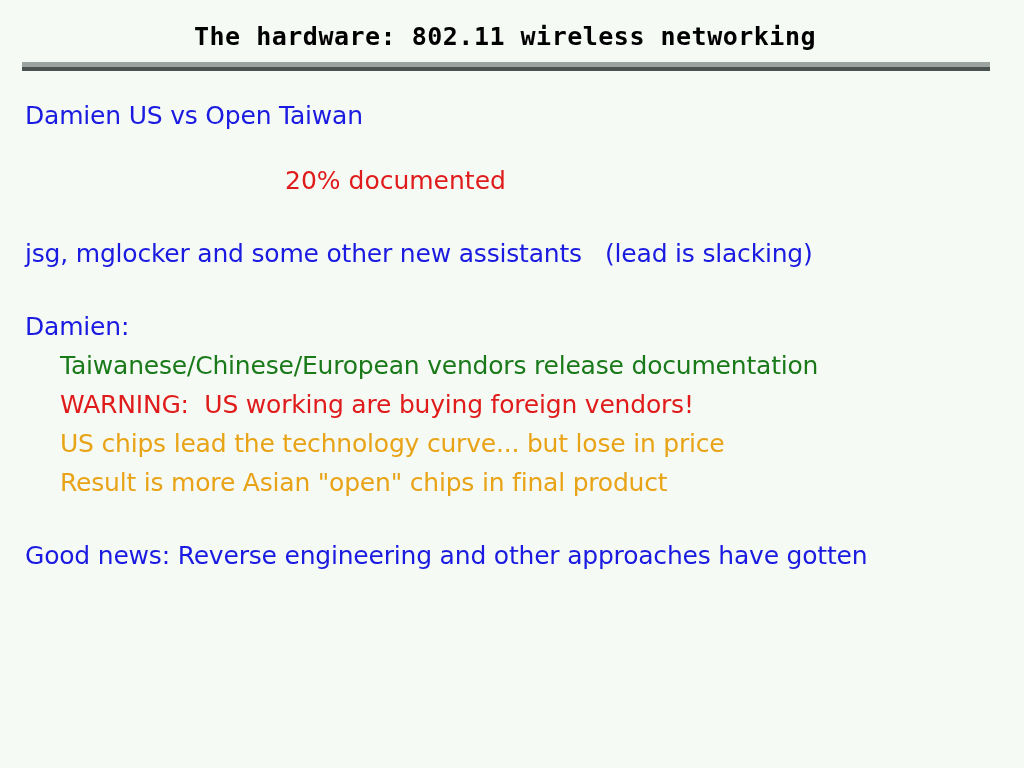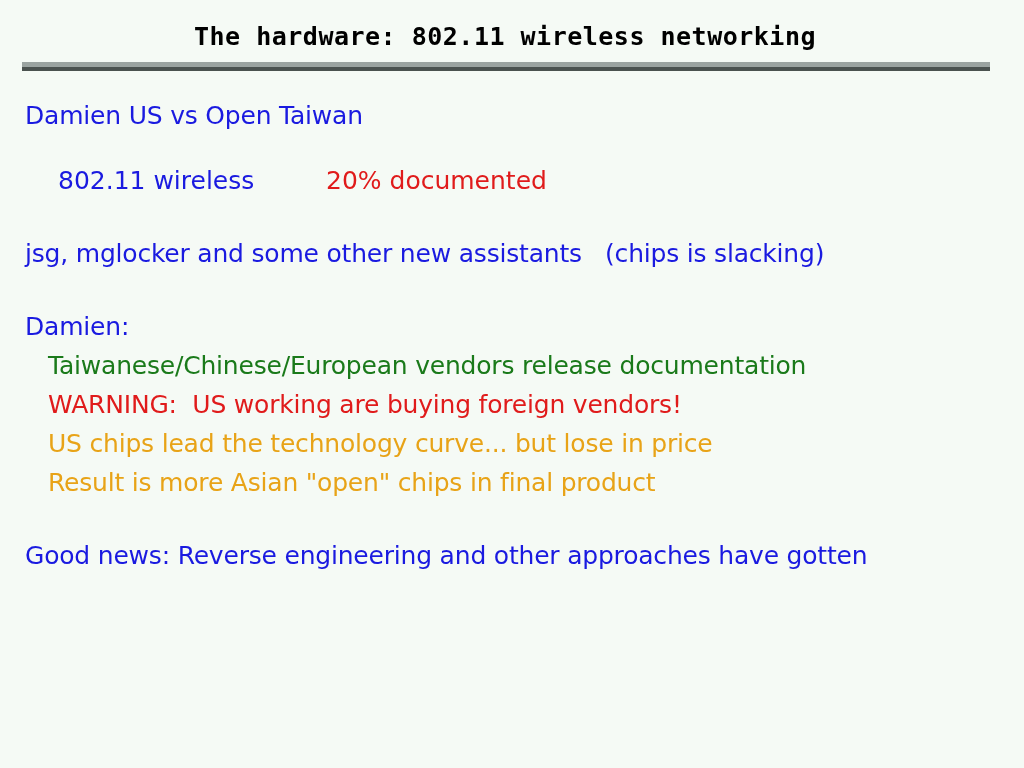--- a/index.html
+++ b/index.html
@@ -71,40 +71,40 @@
 
   .line {
     font-family: "DejaVu Sans", sans-serif;
     font-size: 25px;
     line-height: 39px;
     white-space: pre;
     letter-spacing: -0.2px;
   }
 
   .indent-0 { padding-left: 25px; }
-  .indent-1 { padding-left: 48px; }
+  .indent-1 { padding-left: 60px; }
 
   .blue   { color: #1a1ae0; }
   .red    { color: #e01b1b; }
   .green  { color: #1a7a1a; }
   .orange { color: #e8a317; }
   .spacer-md { height: 26px; }
   .spacer-lg { height: 34px; }
 
   
   .metric-row {
     position: relative;
     height: 39px;
     font-family: "DejaVu Sans", sans-serif;
     font-size: 25px;
     line-height: 39px;
     white-space: pre;
   }
   .metric-row .col-label  { position: absolute; left: 58px;  top: 0; }
-  .metric-row .col-doc    { position: absolute; left: 285px; top: 0; margin-left: 41px; }
+  .metric-row .col-doc    { position: absolute; left: 285px; top: 0; }
   .metric-row .col-work   { position: absolute; left: 617px; top: 0; }
 </style>
 </head>
 <body>
 
 <div class="slide">
 
   <div class="slide-title">The hardware: 802.11 wireless networking</div>
 
   <div class="title-rule">
@@ -112,27 +112,26 @@
     <div class="rule-bottom"></div>
   </div>
 
   <div class="body-area">
 
     <div class="line indent-0 blue">Damien US vs Open Taiwan</div>
 
     <div class="spacer-md"></div>
 
     <div class="metric-row">
-      <span class="col-label blue">802.11 wireless</span>
       <span class="col-doc red">20% documented</span>
     </div>
 
     <div class="spacer-lg"></div>
 
-    <div class="line indent-0 blue">jsg, mglocker and some other new assistants   (chips is slacking)</div>
+    <div class="line indent-0 blue">jsg, mglocker and some other new assistants   (lead is slacking)</div>
 
     <div class="spacer-lg"></div>
 
     <div class="line indent-0 blue">Damien:</div>
 
     <div class="line indent-1 green">Taiwanese/Chinese/European vendors release documentation</div>
     <div class="line indent-1 red">WARNING:  US working are buying foreign vendors!</div>
     <div class="line indent-1 orange">US chips lead the technology curve... but lose in price</div>
     <div class="line indent-1 orange">Result is more Asian "open" chips in final product</div>
 

